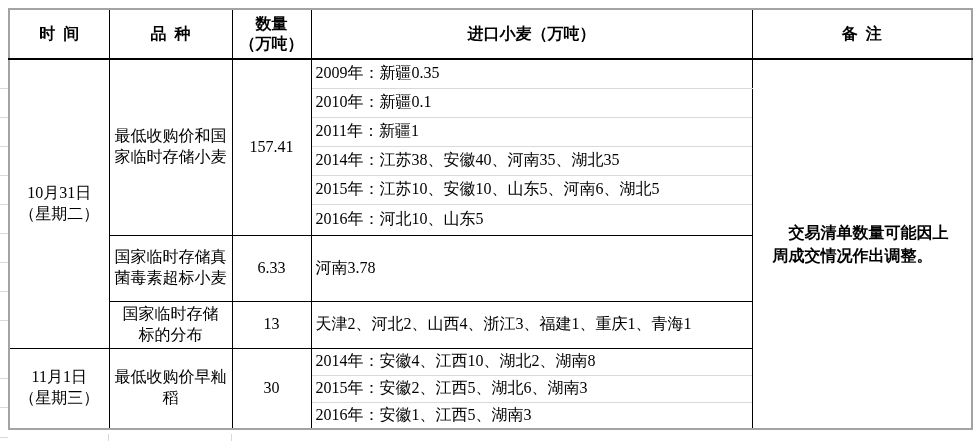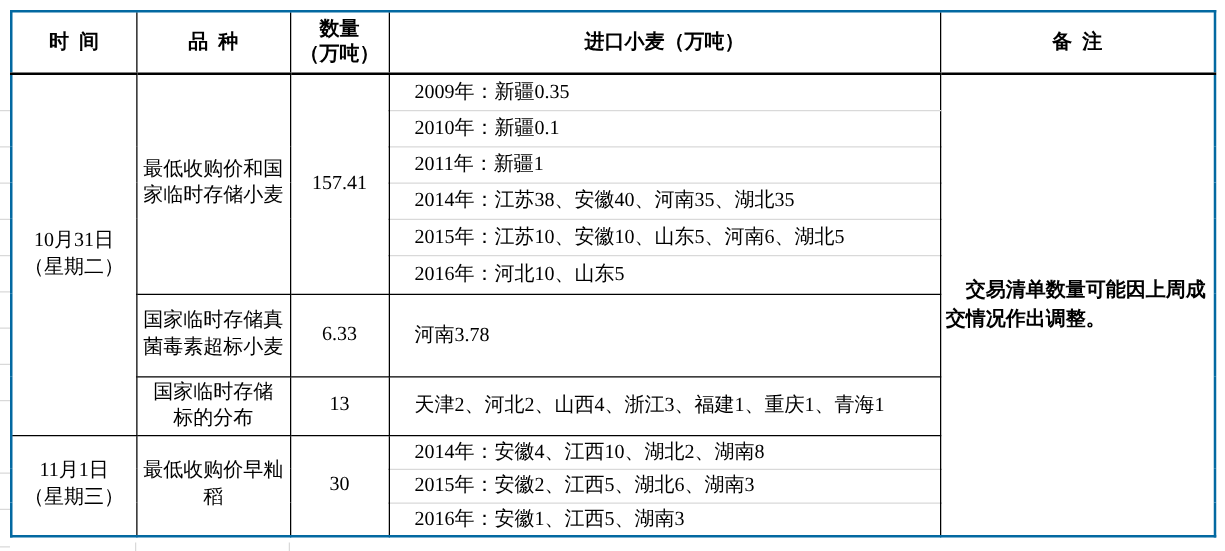--- a/index.html
+++ b/index.html
@@ -12,21 +12,21 @@
     font-family: "Liberation Serif", "DejaVu Serif", serif;
     overflow: hidden;
   }
   table.doc {
     position: absolute;
     left: 8px;
     top: 8px;
     width: 963px;
     border-collapse: collapse;
     table-layout: fixed;
-    border: 2px solid #0369a1;
+    border: 2px solid #a3a3a3;
   }
   th, td {
     border: 1px solid #000;
     padding: 0;
     font-size: 16px;
     font-weight: normal;
     overflow: hidden;
   }
   thead th {
     border-bottom: 2px solid #000;
@@ -38,31 +38,31 @@
   }
   td.center {
     text-align: center;
     vertical-align: middle;
     white-space: pre-wrap;
     line-height: 1.3;
   }
   td.dist {
     text-align: left;
     vertical-align: middle;
-    padding-left: 20px;
+    padding-left: 4px;
     border-top-color: #d9d9d9;
     border-bottom-color: #d9d9d9;
     white-space: pre-wrap;
   }
   td.dist.bb-black { border-bottom-color: #000; }
   td.remark {
     font-weight: bold;
     text-align: left;
     vertical-align: middle;
-    padding: 0 4px;
+    padding: 0 20px;
     line-height: 1.45;
     text-indent: 1em;
   }
   .stub-h { position: absolute; height: 1px; background: #d9d9d9; }
   .stub-v { position: absolute; width: 1px; background: #d9d9d9; }
 </style>
 </head>
 <body>
 
 <div class="page">

